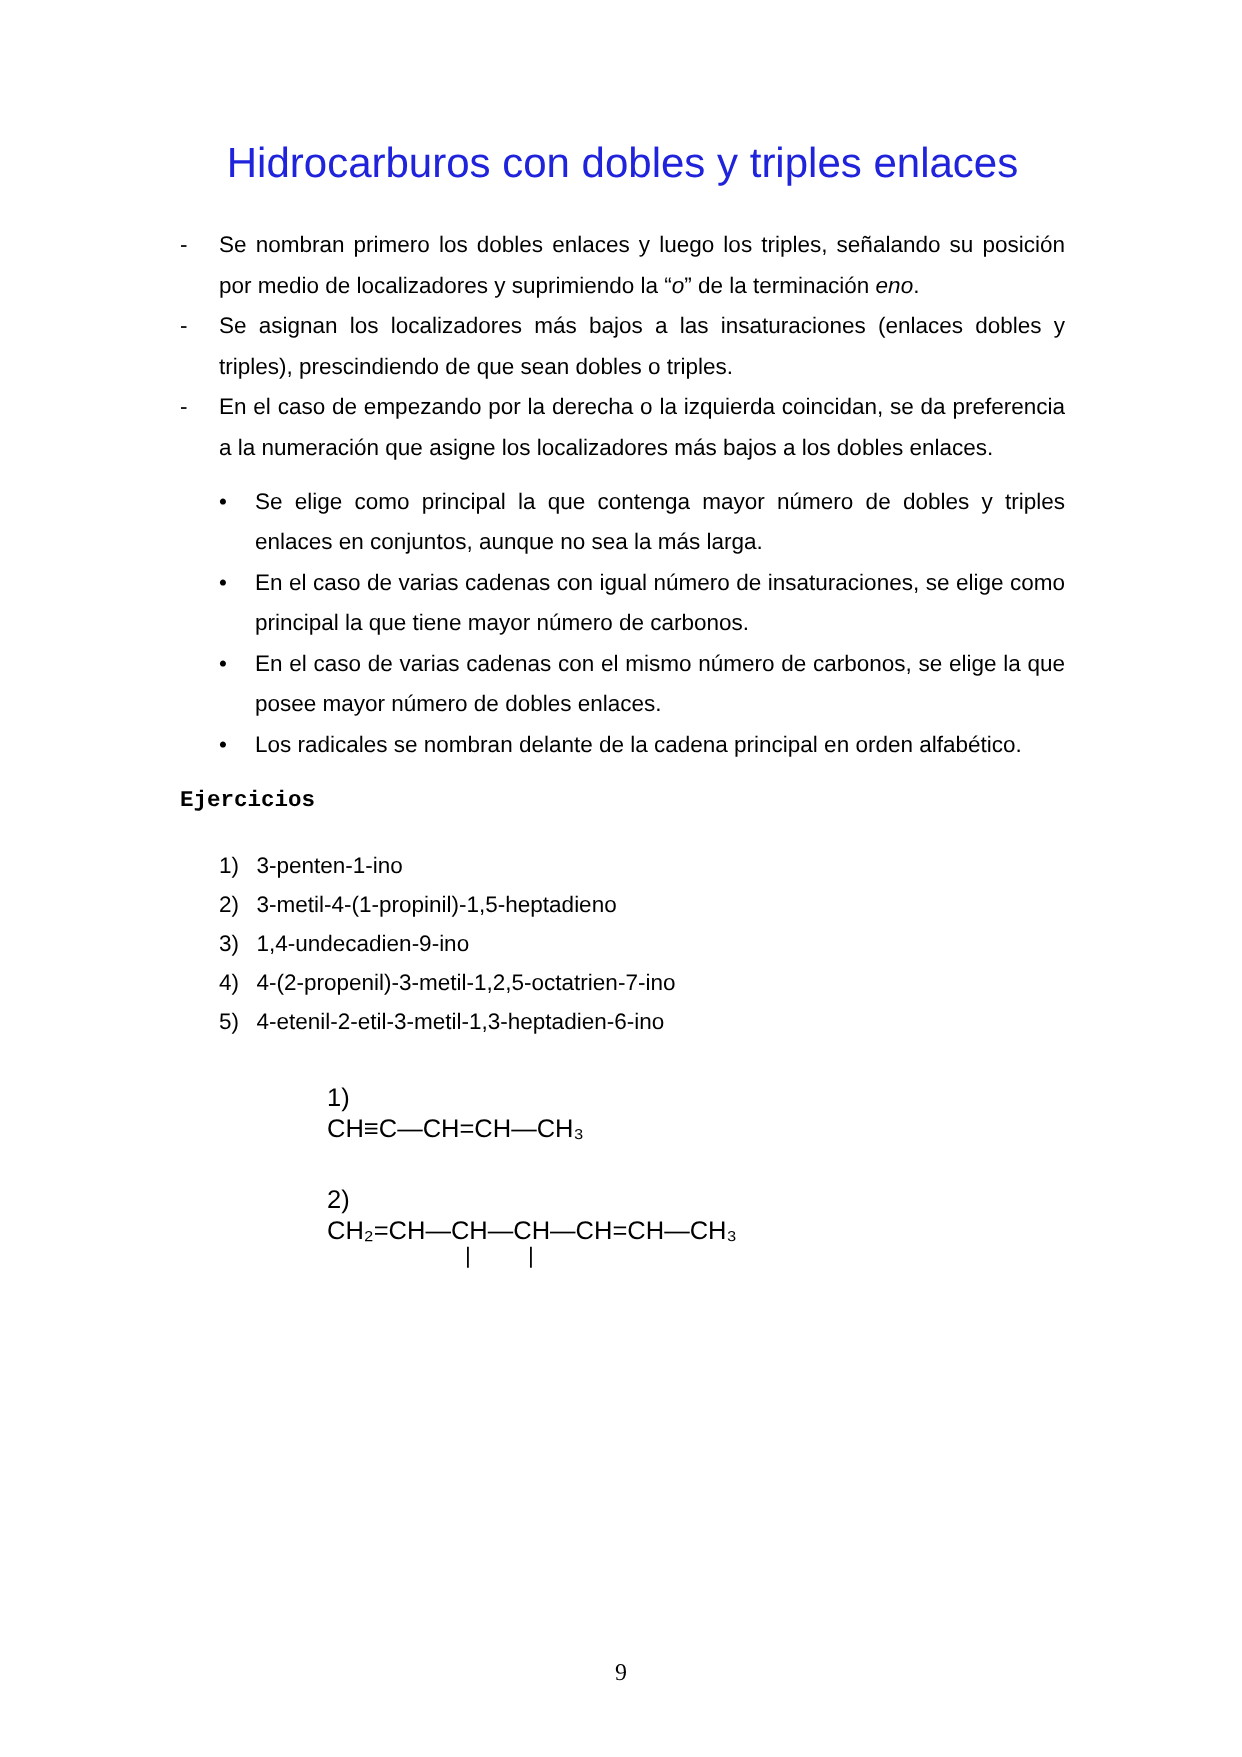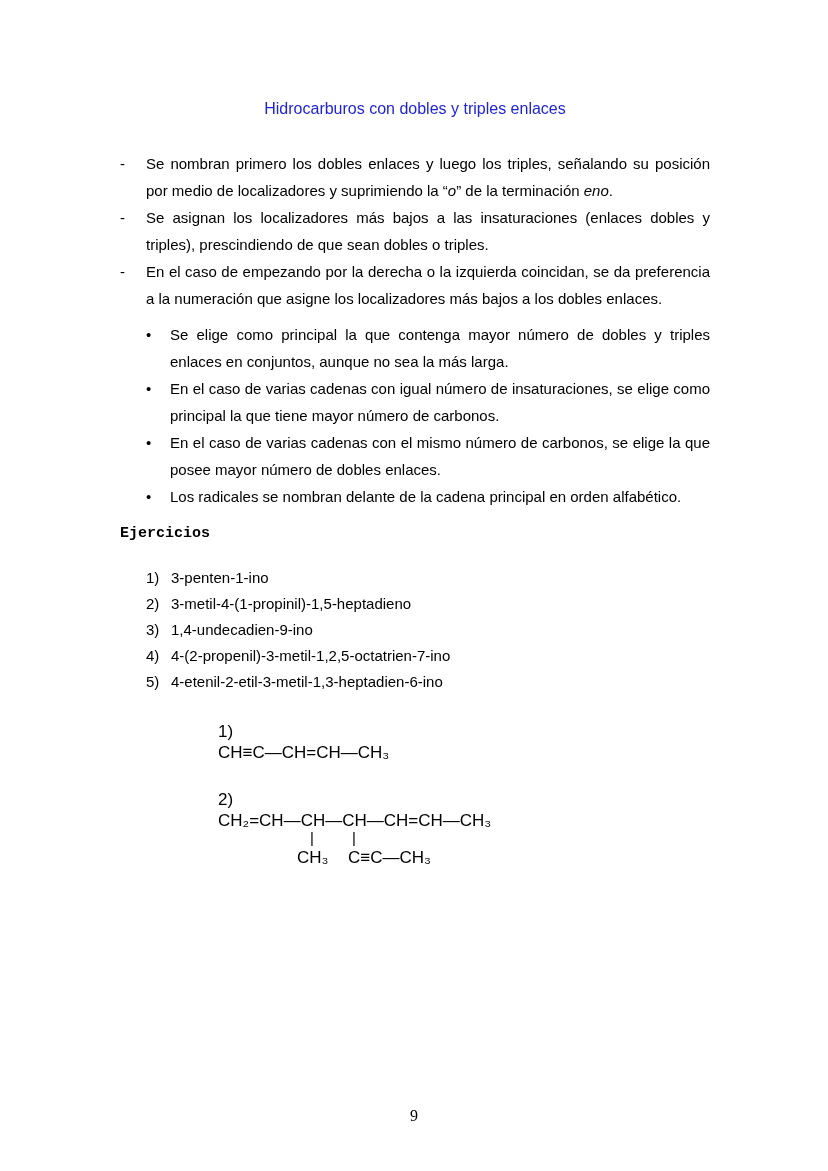--- a/index.html
+++ b/index.html
@@ -12,21 +12,21 @@
     font-family: "Liberation Sans", "DejaVu Sans", sans-serif;
     font-size: 15px;
     color: #000;
     overflow: hidden;
     margin: 0 auto;
   }
   .content { padding: 97px 118px 0 120px; line-height: 27px; }
 
   .title {
     text-align: center;
-    font-size: 16px;
+    font-size: 28px;
     line-height: 24px;
   }
 
   .dash-list { margin-top: 29px; }
   .row { display: flex; }
   .marker { flex: 0 0 26px; }
   .text { flex: 1; }
   .justify { text-align: justify; }
 
   .para { margin-top: 22px; }
@@ -138,24 +138,20 @@
         <div class="f-main">CH≡C—CH=CH—CH₃</div>
       </div>
       <div class="solution">
         <div class="sol-num">2)</div>
         <div>
           <div class="f-main">CH₂=CH—CH—CH—CH=CH—CH₃</div>
           <div class="f-bars">
             <span class="bar b1">|</span>
             <span class="bar b2">|</span>
           </div>
-          <div class="f-subs">
-            <span class="sub s1">CH₃</span>
-            <span class="sub s2">C≡C—CH₃</span>
-          </div>
         </div>
       </div>
     </div>
 
   </div>
 
   <div class="page-number">9</div>
 </div>
 
 </body></html>

